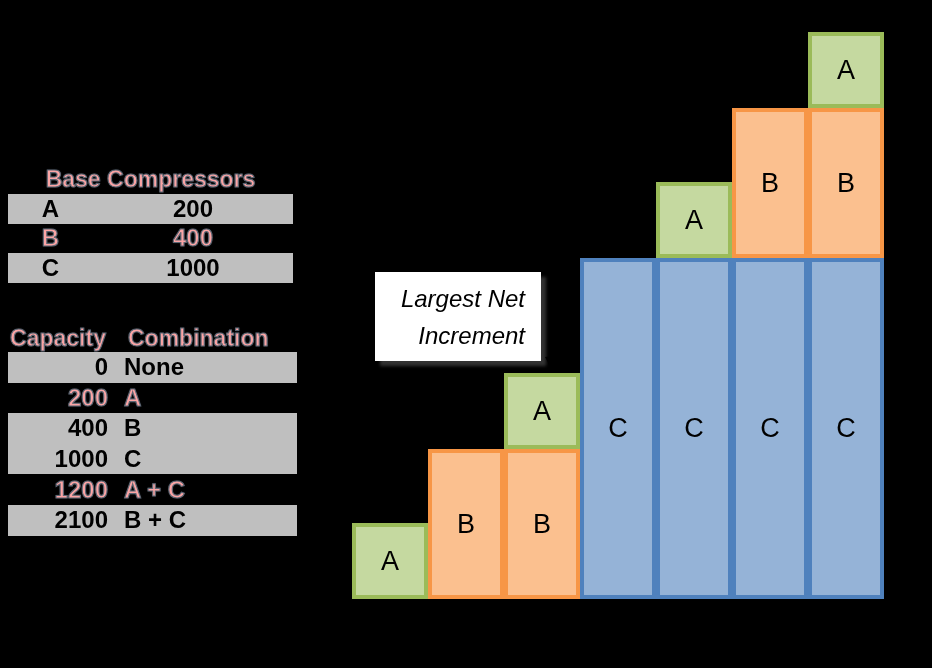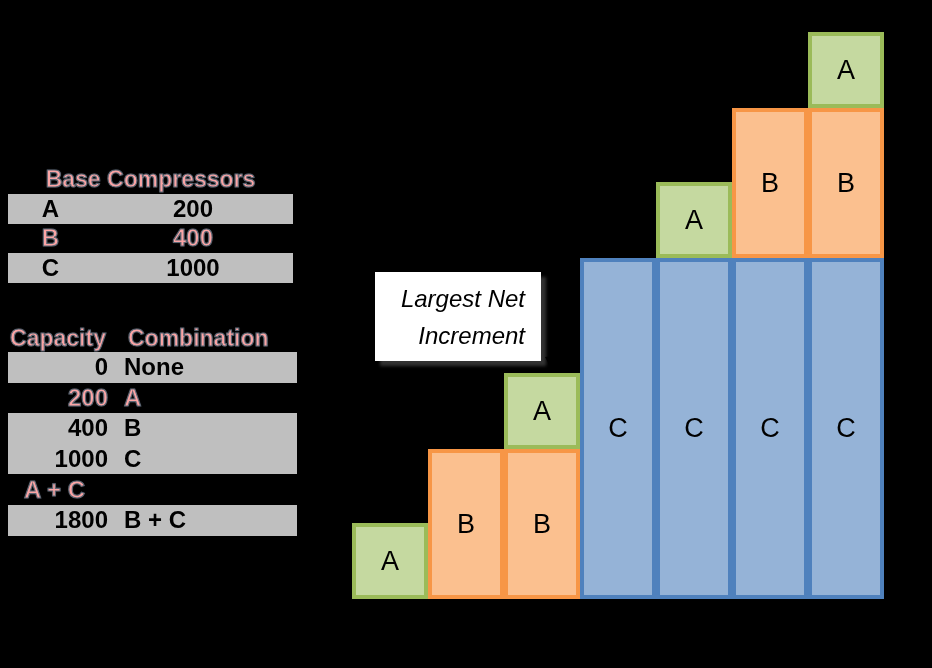--- a/index.html
+++ b/index.html
@@ -81,24 +81,25 @@
       </div>
       <div class="trow banded">
         <span class="cap">400</span>
         <span class="comb">B</span>
       </div>
       <div class="trow banded">
         <span class="cap">1000</span>
         <span class="comb">C</span>
       </div>
       <div class="trow">
+        <span class="cap ghost">1200</span>
         <span class="comb ghost">A + C</span>
       </div>
       <div class="trow banded">
-        <span class="cap">1800</span>
+        <span class="cap">2100</span>
         <span class="comb">B + C</span>
       </div>
     </div>
 
   <div id="chart">
       <div class="block" style="left: 352px; top: 523px; width: 76px; height: 76px; background: rgb(197, 217, 160); border: 4px solid rgb(155, 187, 89);">
         <span>A</span>
       </div>
       <div class="block" style="left: 428px; top: 449px; width: 76px; height: 150px; background: rgb(251, 192, 143); border: 4px solid rgb(247, 150, 70);">
         <span>B</span>

